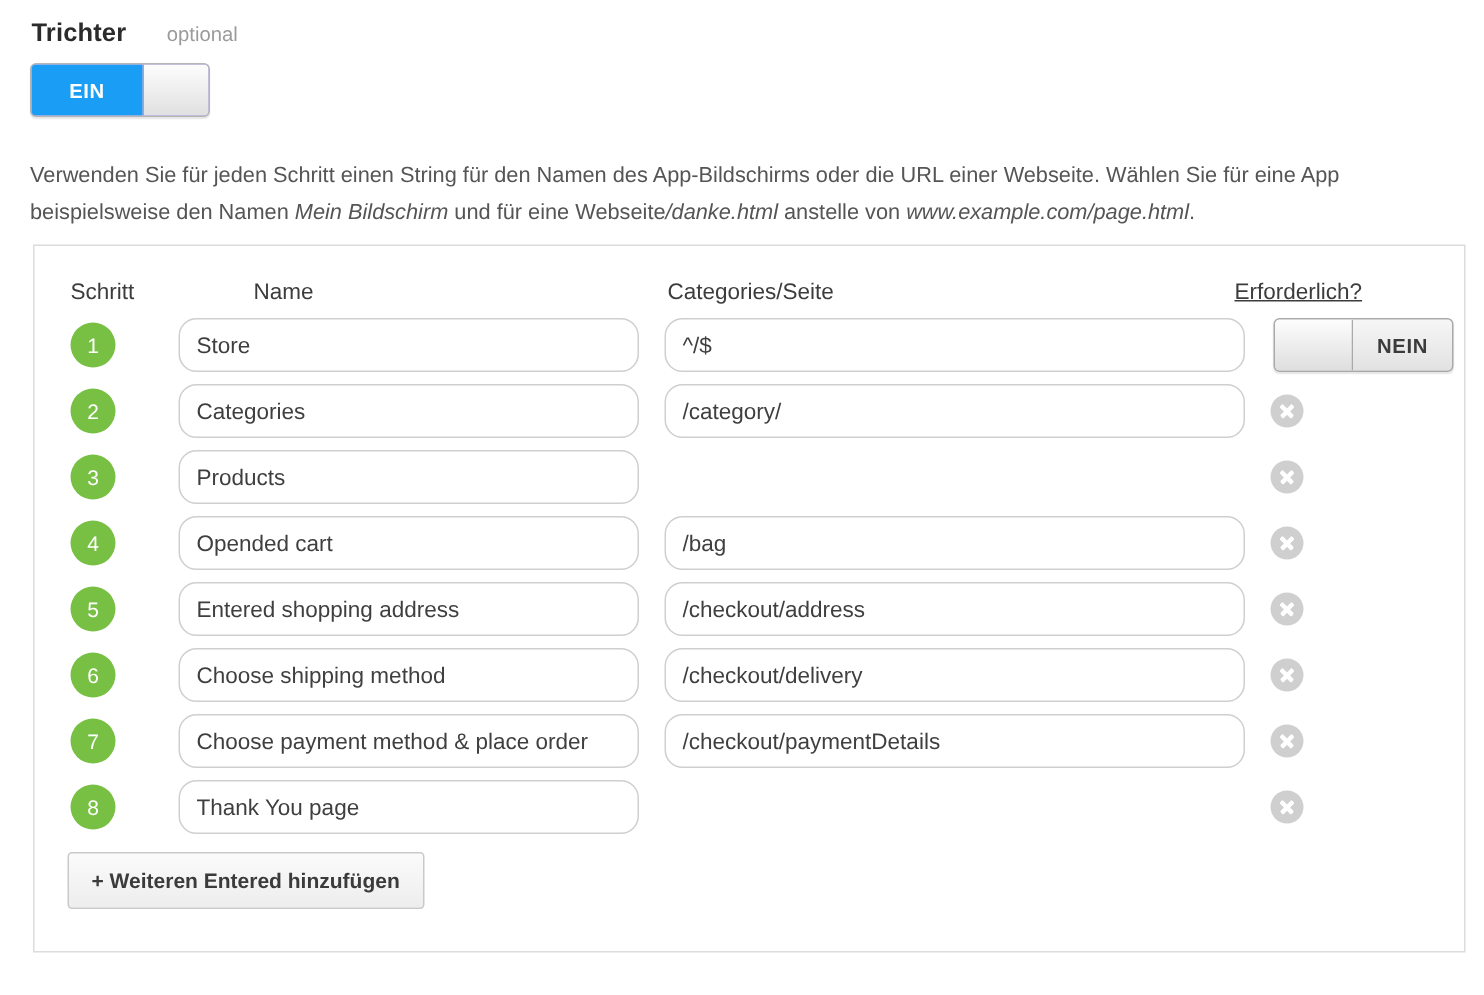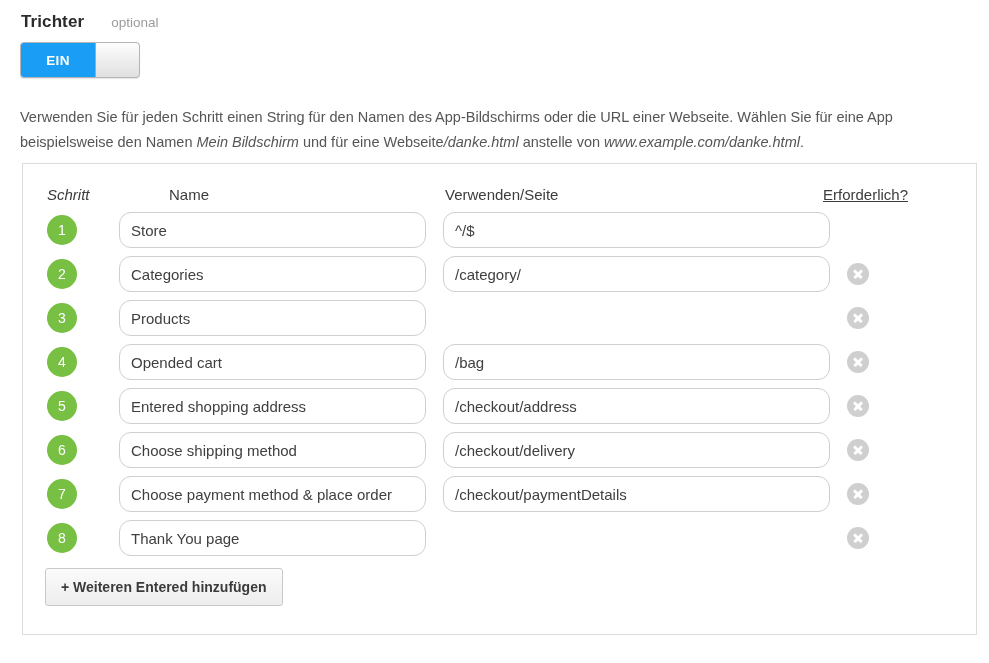--- a/index.html
+++ b/index.html
@@ -89,21 +89,21 @@
     position: absolute;
     left: 22px;
     top: 163px;
     width: 955px;
     height: 472px;
     border: 1px solid #dcdcdc;
     background: #ffffff;
   }
 
   
-  .col-step   { position: absolute; left: 24px;  width: 72px; font-style: italic; }
+  .col-step   { position: absolute; left: 24px;  width: 72px; }
   .col-name   { position: absolute; left: 96px;  width: 318px; margin-left: 48px; }
   .col-screen { position: absolute; left: 420px; width: 388px; }
   .col-req    { position: absolute; left: 822px; width: 130px; }
 
   .head-row {
     position: absolute;
     left: 0; right: 0;
     top: 22px;
     height: 24px;
   }
@@ -240,36 +240,40 @@
 <div class="section-head">
   <span class="section-title">Trichter</span>
   <span class="section-optional">optional</span>
 </div>
 
 <div class="main-toggle" style="background: #c4b5fd;">
   <span class="mt-label" style="background: rgb(26, 158, 245);">EIN</span>
   <span class="mt-knob"></span>
 </div>
 
-<p class="description"><span>Verwenden Sie für jeden Schritt einen String für den Namen des App-Bildschirms oder die URL einer Webseite. Wählen Sie für eine App beispielsweise den Namen </span><i>Mein Bildschirm</i><span> und für eine Webseite</span><i>/danke.html</i><span> anstelle von </span><i>www.example.com/danke.html</i><span>.</span></p>
+<p class="description"><span>Verwenden Sie für jeden Schritt einen String für den Namen des App-Bildschirms oder die URL einer Webseite. Wählen Sie für eine App beispielsweise den Namen </span><i>Mein Bildschirm</i><span> und für eine Webseite</span><i>/danke.html</i><span> anstelle von </span><i>www.example.com/page.html</i><span>.</span></p>
 
 <div class="card">
 
   <div class="head-row">
     <span class="hcell col-step">Schritt</span>
     <span class="hcell col-name">Name</span>
-    <span class="hcell col-screen">Verwenden/Seite</span>
+    <span class="hcell col-screen">Categories/Seite</span>
     <span class="hcell col-req">Erforderlich?</span>
   </div>
 
   <div class="rows" id="rows-host">
       <div class="step-row">
         <span class="badge" style="background: rgb(119, 192, 67);">1</span>
         <input class="field name" type="text" value="Store" style="">
         <input class="field screen" type="text" value="^/$" style="">
+        <div class="req-toggle">
+          <span class="rt-knob"></span>
+          <span class="rt-label">NEIN</span>
+        </div>
       </div>
       <div class="step-row">
         <span class="badge" style="background: rgb(119, 192, 67);">2</span>
         <input class="field name" type="text" value="Categories" style="">
         <input class="field screen" type="text" value="/category/" style="">
         <span class="del-icon"></span>
       </div>
       <div class="step-row">
         <span class="badge" style="background: rgb(119, 192, 67);">3</span>
         <input class="field name" type="text" value="Products" style="">

